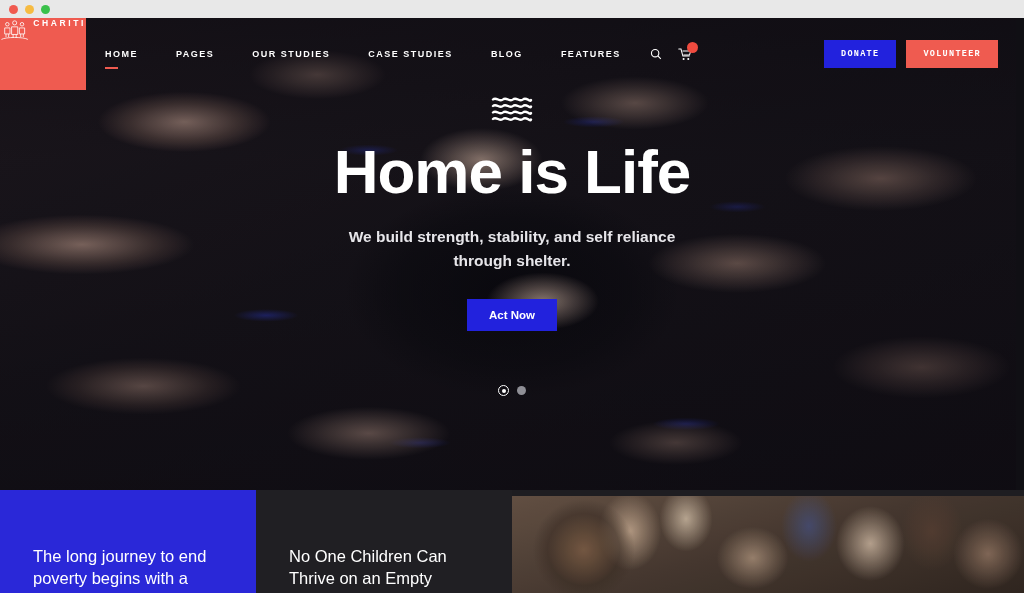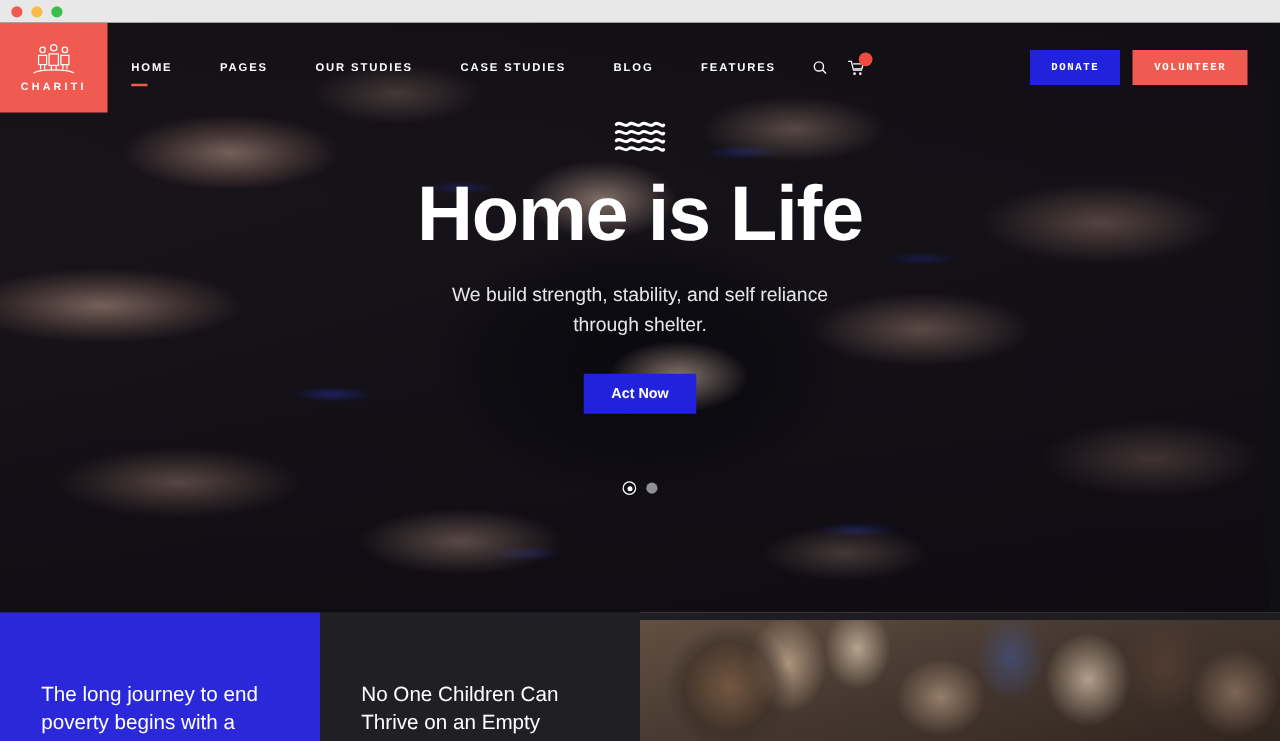--- a/index.html
+++ b/index.html
@@ -82,22 +82,22 @@
   
   .header{
     position:absolute; top:0; left:0;
     width:1024px; height:72px;
     display:flex; align-items:stretch;
     z-index:30;
   }
   .logo-box{
     width:86px; height:72px;
     background:#ef5b50;
-    display:flex; flex-direction:column;
-    align-items:center; justify-content:center;
+    display:flex; flex-direction:row;
+    align-items:flex-start; justify-content:center;
     gap:4px;
     flex:none;
   }
   .logo-mark{ width:36px; height:25px; display:block; }
   .logo-text{
     color:#ffffff; font-size:8.5px; font-weight:700;
     letter-spacing:2.6px;
   }
   .nav{
     flex:1;
@@ -163,21 +163,21 @@
   .hero-title{
     color:#ffffff;
     font-size:62px; font-weight:700;
     letter-spacing:-1px;
     line-height:1.05;
     text-align:center;
     margin-bottom:20px;
   }
   .hero-sub{
     color:#e7e6ea;
-    font-size:15.5px; font-weight:400;
+    font-size:15.5px; font-weight:700;
     line-height:1.58;
     text-align:center;
     max-width:330px;
     margin-bottom:25px;
   }
   .btn-act{
     background:#2222dd; color:#ffffff;
     font-size:11.5px; font-weight:700;
     padding:10px 22px;
     border:none; cursor:pointer;

